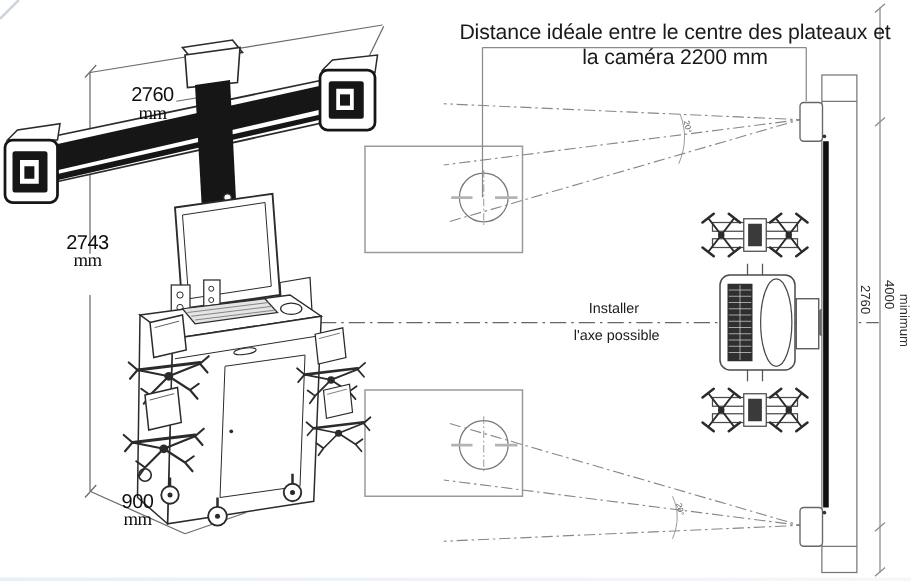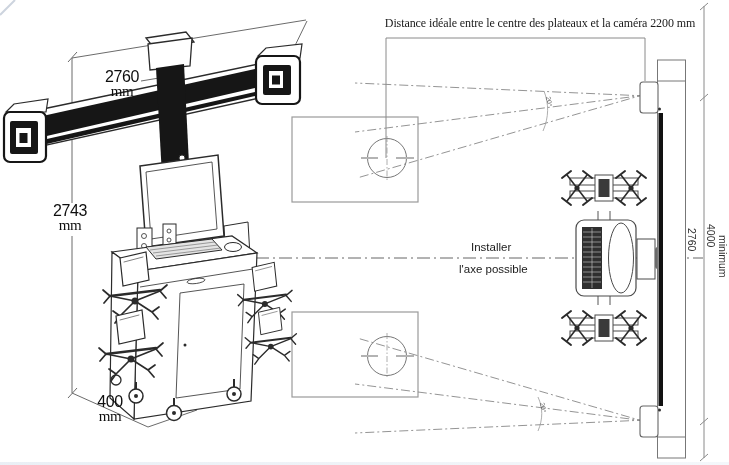--- a/index.html
+++ b/index.html
@@ -2,21 +2,21 @@
 <html><head>
 <meta charset="utf-8">
 <style>
   html,body{margin:0;padding:0;background:#fff;}
   #stage{
     position:relative;width:729px;height:465px;background:#ffffff;
     font-family:"Liberation Sans", sans-serif;overflow:hidden;
   }
   #linework{position:absolute;left:0;top:0;}
   .lbl{position:absolute;color:#1c1c1c;}
-  .note{font-size:12px;letter-spacing:-0.1px;text-align:center;color:#1a1a1a;font-family:Liberation Serif, serif;}
+  .note{font-size:17px;letter-spacing:-0.1px;text-align:center;color:#1a1a1a;}
   .dim{font-size:16px;line-height:15px;text-align:center;color:#0e0e0e;letter-spacing:-0.4px;}
   .dim .unit{font-size:15px;font-family:Liberation Serif, serif;}
   .axis-lbl{font-size:11.5px;text-align:left;color:#1a1a1a;}
   .vtext{transform-origin:0 0;transform:rotate(90deg);font-size:10.5px;color:#2e2e2e;white-space:nowrap;}
   .angle{transform-origin:0 0;transform:rotate(80deg);font-size:6.5px;color:#555;white-space:nowrap;}
   .edge-shadow{position:absolute;left:0;bottom:0;width:729px;height:3px;
     background:linear-gradient(to right,#dfe7f0,#eef3f8);opacity:.65;}
 </style>
 </head>
 <body>
@@ -213,26 +213,26 @@
       <use href="#clampIsoG" transform="translate(270,341) scale(0.8)"></use>
     </g>
   </svg>
 
   <div class="lbl note" style="left:362px;top:16px;width:356px;">Distance idéale entre le centre des plateaux et la caméra 2200 mm</div>
 
   <div class="lbl dim" style="left:96px;top:69px;width:52px;">
     <div>2760</div>
     <div class="unit">mm</div>
   </div>
-  <div class="lbl dim" style="left:46px;top:203px;width:48px;">
+  <div class="lbl dim" style="left:46px;top:187px;width:48px;">
     <div>2743</div>
     <div class="unit">mm</div>
   </div>
   <div class="lbl dim" style="left:88px;top:394px;width:44px;">
-    <div>400</div>
+    <div>900</div>
     <div class="unit">mm</div>
   </div>
 
   <div class="lbl axis-lbl" style="left:471px;top:241px;width:76px;">Installer</div>
   <div class="lbl axis-lbl" style="left:459px;top:263px;width:100px;">l'axe possible</div>
 
   <div class="lbl vtext" style="left:698px;top:228px;">2760</div>
   <div class="lbl vtext" style="left:717px;top:224px;">4000</div>
   <div class="lbl vtext" style="left:729px;top:235px;">minimum</div>
 

